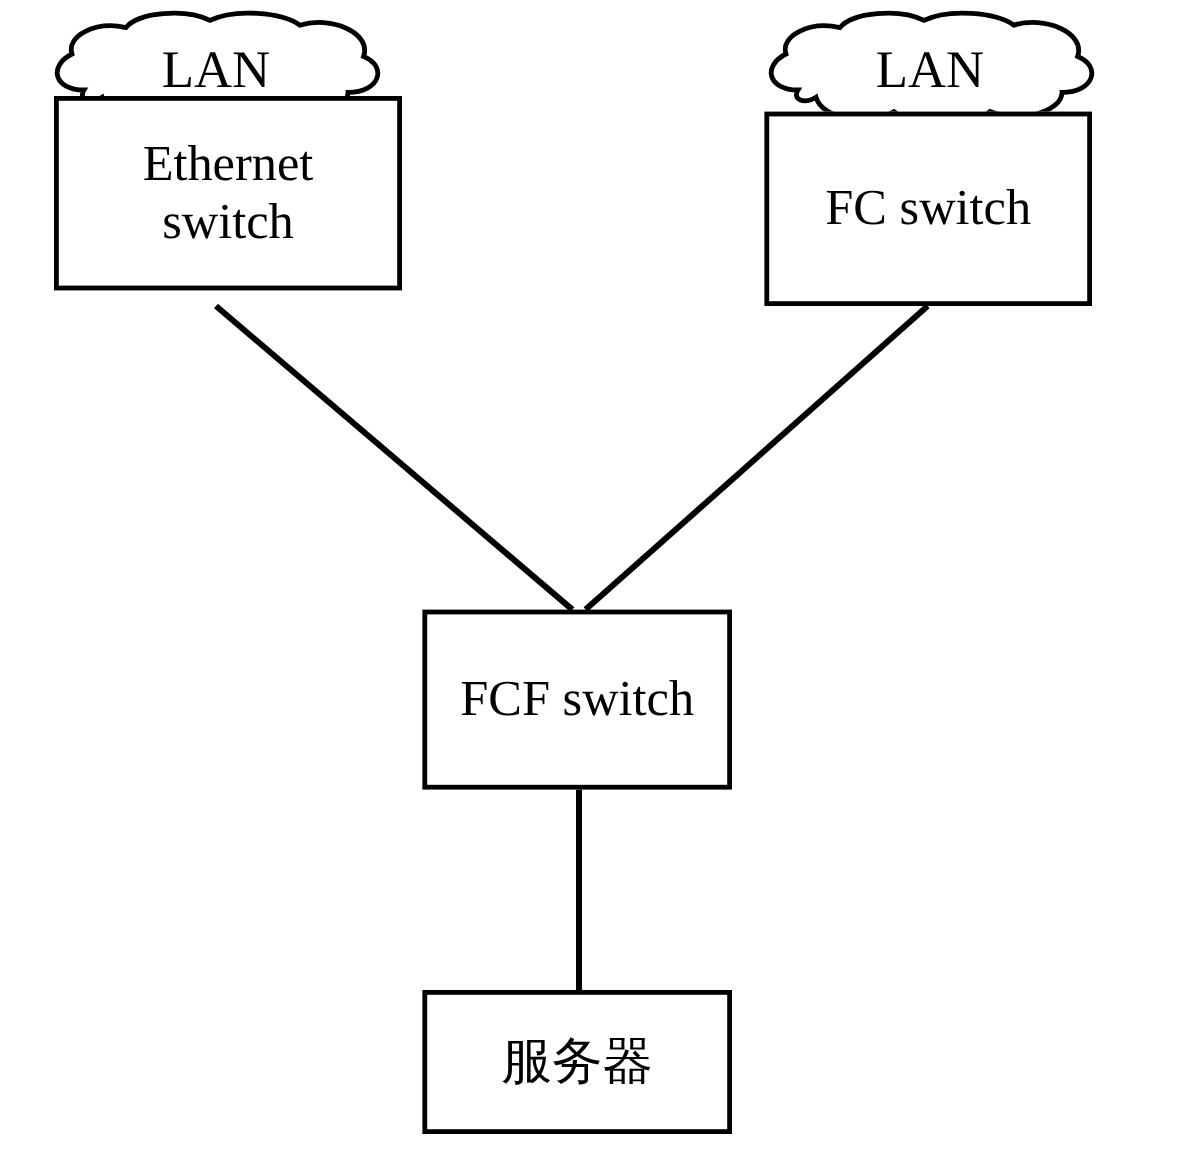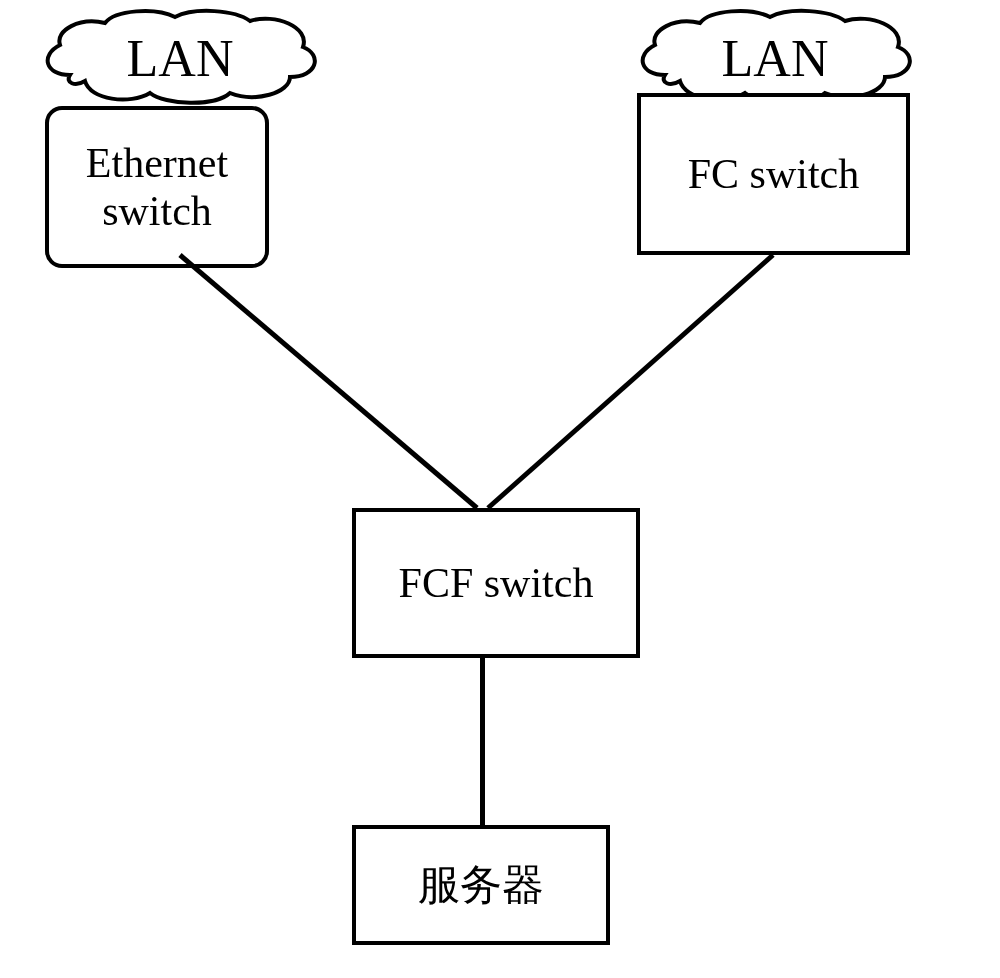--- a/index.html
+++ b/index.html
@@ -21,21 +21,21 @@
     }
     .cloud svg {
       width: 100%;
       height: 100%;
     }
     .cloud-label {
       position: absolute;
       top: 50%;
       left: 50%;
       transform: translate(-50%, -50%);
-      font-size: 52px;
+      font-size: 44px;
       z-index: 2;
     }
     .box {
       position: absolute;
       border: 4px solid black;
       background: white;
       display: flex;
       align-items: center;
       justify-content: center;
       text-align: center;
@@ -77,30 +77,30 @@
              C 240 8, 275 22, 268 42
              C 288 50, 282 72, 255 72
              C 255 88, 220 98, 195 88
              C 180 102, 130 100, 115 88
              C 95 100, 55 95, 50 76
              C 40 82, 30 78, 35 70 Z" fill="white" stroke="black" stroke-width="4"></path>
   </svg>
   <span class="cloud-label">LAN</span>
 </div>
 
-<div class="box" style="left: 45px; top: 106px; width: 224px; height: 162px; border-radius: 17px;">
+<div class="box" style="left: 45px; top: 80px; width: 290px; height: 162px;">
   <span style="white-space: pre-line;">Ethernet
 switch</span>
 </div>
 
 <div class="box" style="left: 637px; top: 93px; width: 273px; height: 162px;">
   <span>FC switch</span>
 </div>
 
-<div class="box" style="left: 352px; top: 508px; width: 288px; height: 150px; text-align: center;">
+<div class="box" style="left: 352px; top: 508px; width: 258px; height: 150px; text-align: center;">
   <span>FCF switch</span>
 </div>
 
 <div class="box" style="left: 352px; top: 825px; width: 258px; height: 120px;">
   <span>服务器</span>
 </div>
 
 <svg style="position:absolute; left:0; top:0; width:1000px; height:978px; pointer-events:none;">
   <line x1="180" y1="255" x2="477" y2="508" stroke="black" stroke-width="5"></line>
 </svg>

